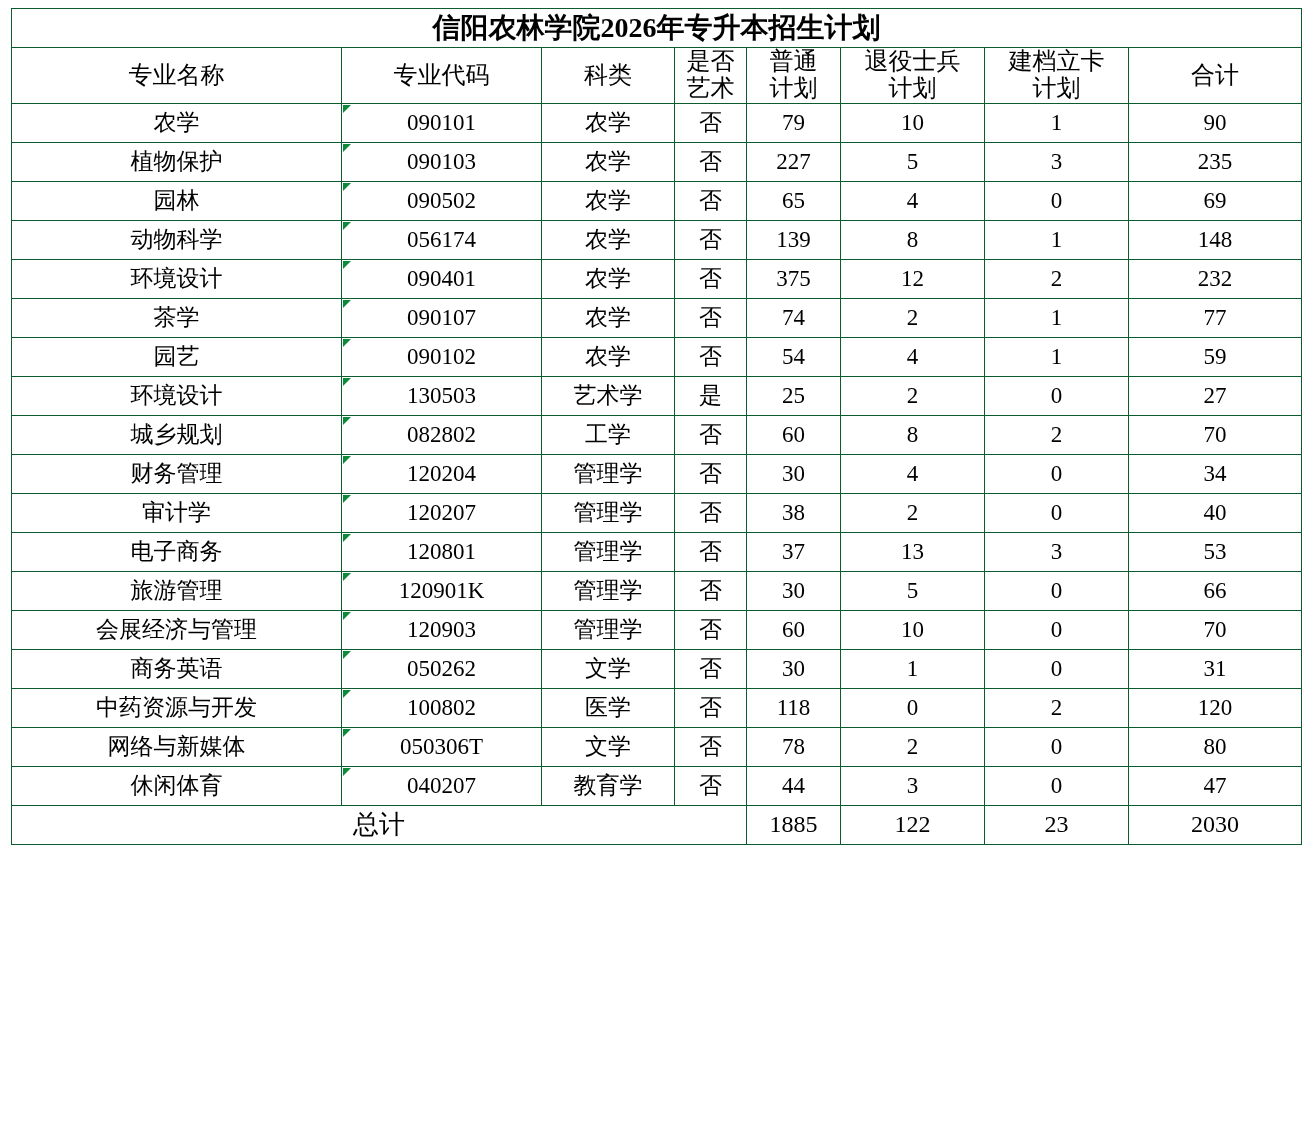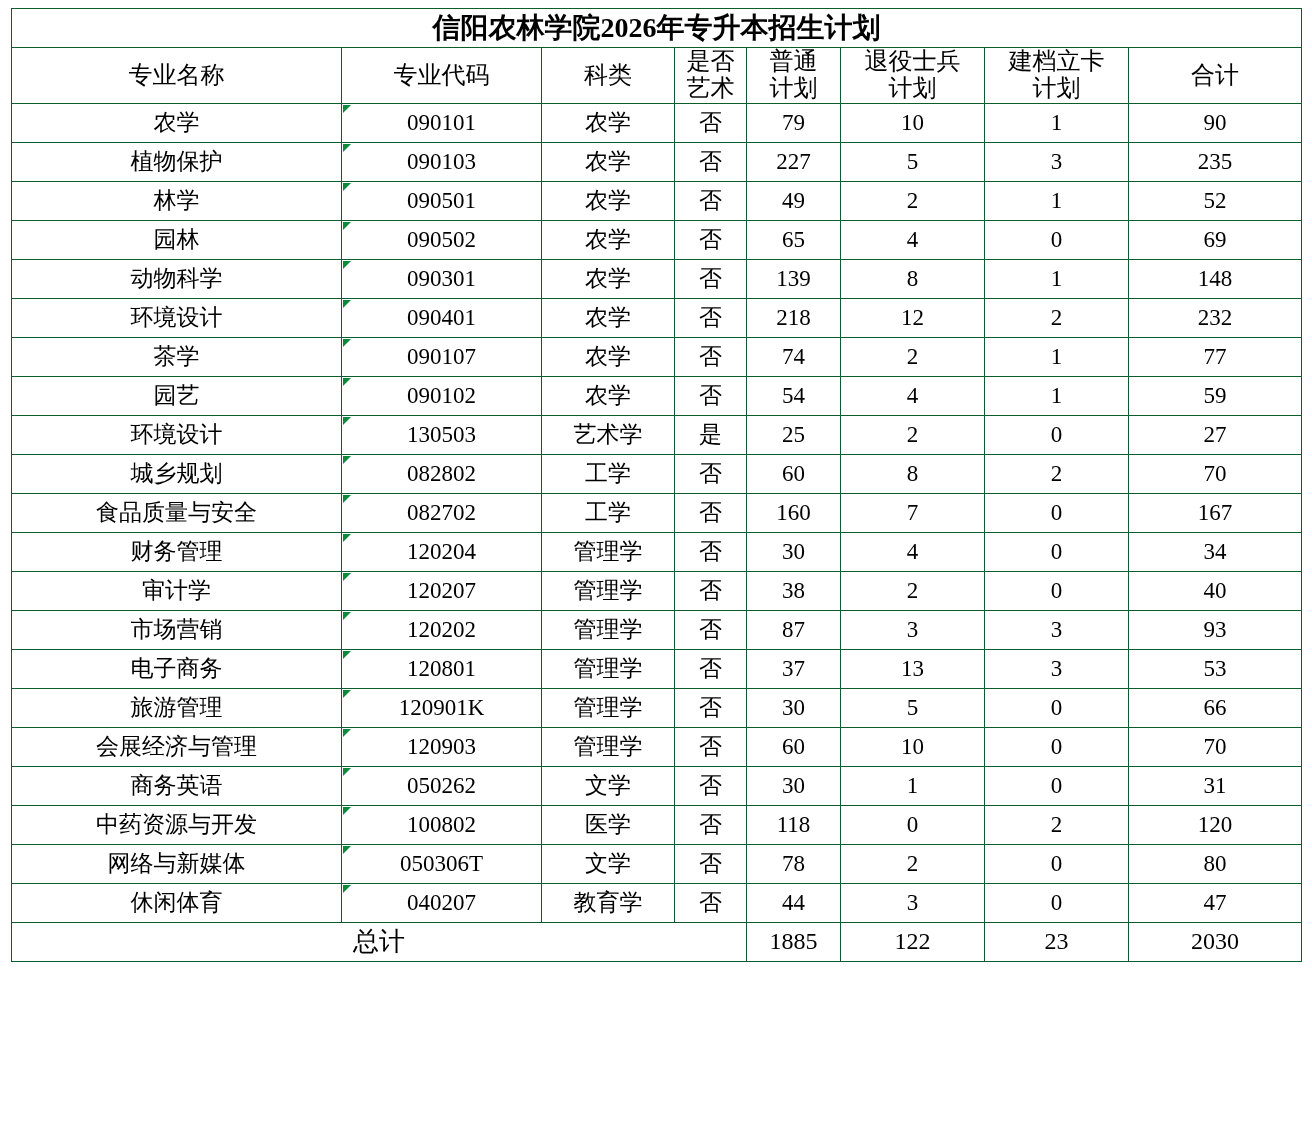--- a/index.html
+++ b/index.html
@@ -133,55 +133,45 @@
           <td>植物保护</td>
           <td class="mark">090103</td>
           <td>农学</td>
           <td>否</td>
           <td>227</td>
           <td>5</td>
           <td>3</td>
           <td>235</td>
         </tr>
         <tr>
-          <td>林学</td>
-          <td class="mark">090501</td>
-          <td>农学</td>
-          <td>否</td>
-          <td>49</td>
-          <td>2</td>
-          <td>1</td>
-          <td>52</td>
-        </tr>
-        <tr>
           <td>园林</td>
           <td class="mark">090502</td>
           <td>农学</td>
           <td>否</td>
           <td>65</td>
           <td>4</td>
           <td>0</td>
           <td>69</td>
         </tr>
         <tr>
           <td>动物科学</td>
-          <td class="mark">090301</td>
+          <td class="mark">056174</td>
           <td>农学</td>
           <td>否</td>
           <td>139</td>
           <td>8</td>
           <td>1</td>
           <td>148</td>
         </tr>
         <tr>
           <td>环境设计</td>
           <td class="mark">090401</td>
           <td>农学</td>
           <td>否</td>
-          <td>218</td>
+          <td>375</td>
           <td>12</td>
           <td>2</td>
           <td>232</td>
         </tr>
         <tr>
           <td>茶学</td>
           <td class="mark">090107</td>
           <td>农学</td>
           <td>否</td>
           <td>74</td>
@@ -213,58 +203,38 @@
           <td>城乡规划</td>
           <td class="mark">082802</td>
           <td>工学</td>
           <td>否</td>
           <td>60</td>
           <td>8</td>
           <td>2</td>
           <td>70</td>
         </tr>
         <tr>
-          <td>食品质量与安全</td>
-          <td class="mark">082702</td>
-          <td>工学</td>
-          <td>否</td>
-          <td>160</td>
-          <td>7</td>
-          <td>0</td>
-          <td>167</td>
-        </tr>
-        <tr>
           <td>财务管理</td>
           <td class="mark">120204</td>
           <td>管理学</td>
           <td>否</td>
           <td>30</td>
           <td>4</td>
           <td>0</td>
           <td>34</td>
         </tr>
         <tr>
           <td>审计学</td>
           <td class="mark">120207</td>
           <td>管理学</td>
           <td>否</td>
           <td>38</td>
           <td>2</td>
           <td>0</td>
           <td>40</td>
-        </tr>
-        <tr>
-          <td>市场营销</td>
-          <td class="mark">120202</td>
-          <td>管理学</td>
-          <td>否</td>
-          <td>87</td>
-          <td>3</td>
-          <td>3</td>
-          <td>93</td>
         </tr>
         <tr>
           <td>电子商务</td>
           <td class="mark">120801</td>
           <td>管理学</td>
           <td>否</td>
           <td>37</td>
           <td>13</td>
           <td>3</td>
           <td>53</td>

